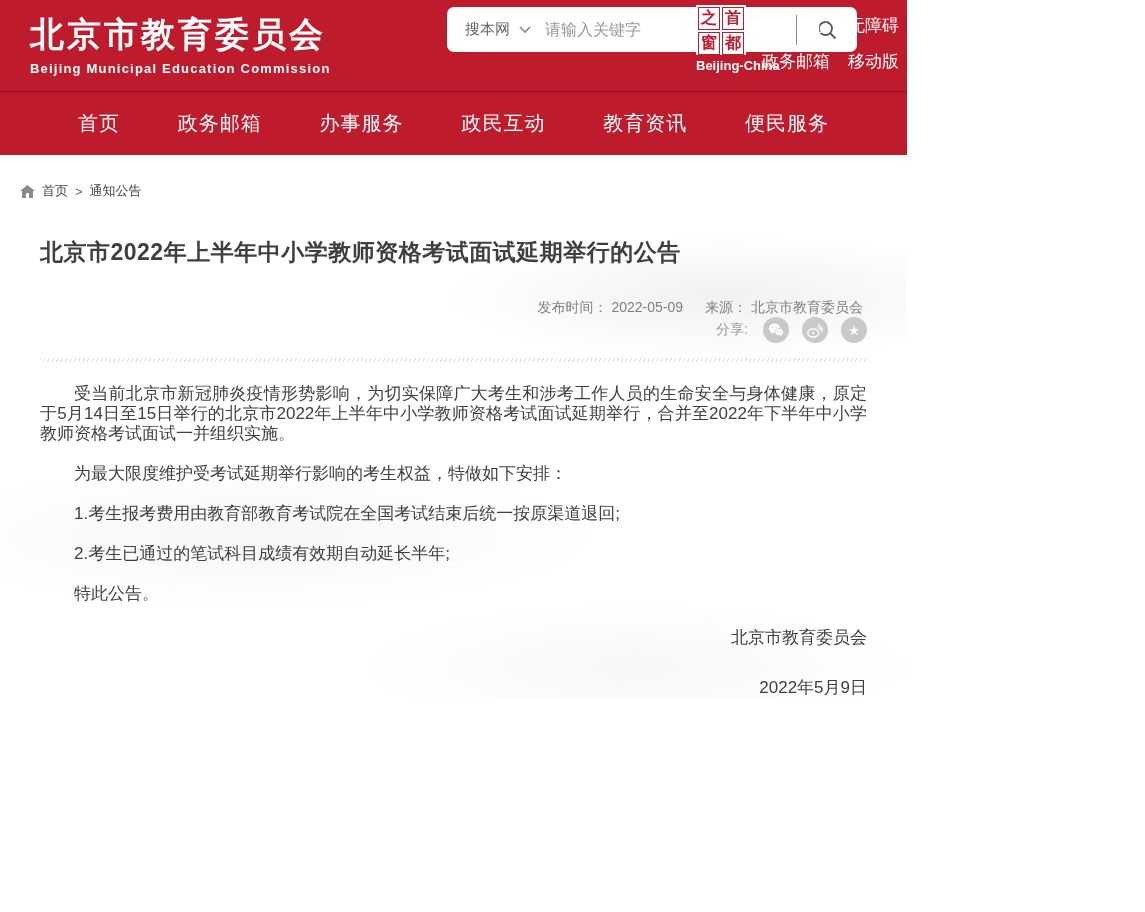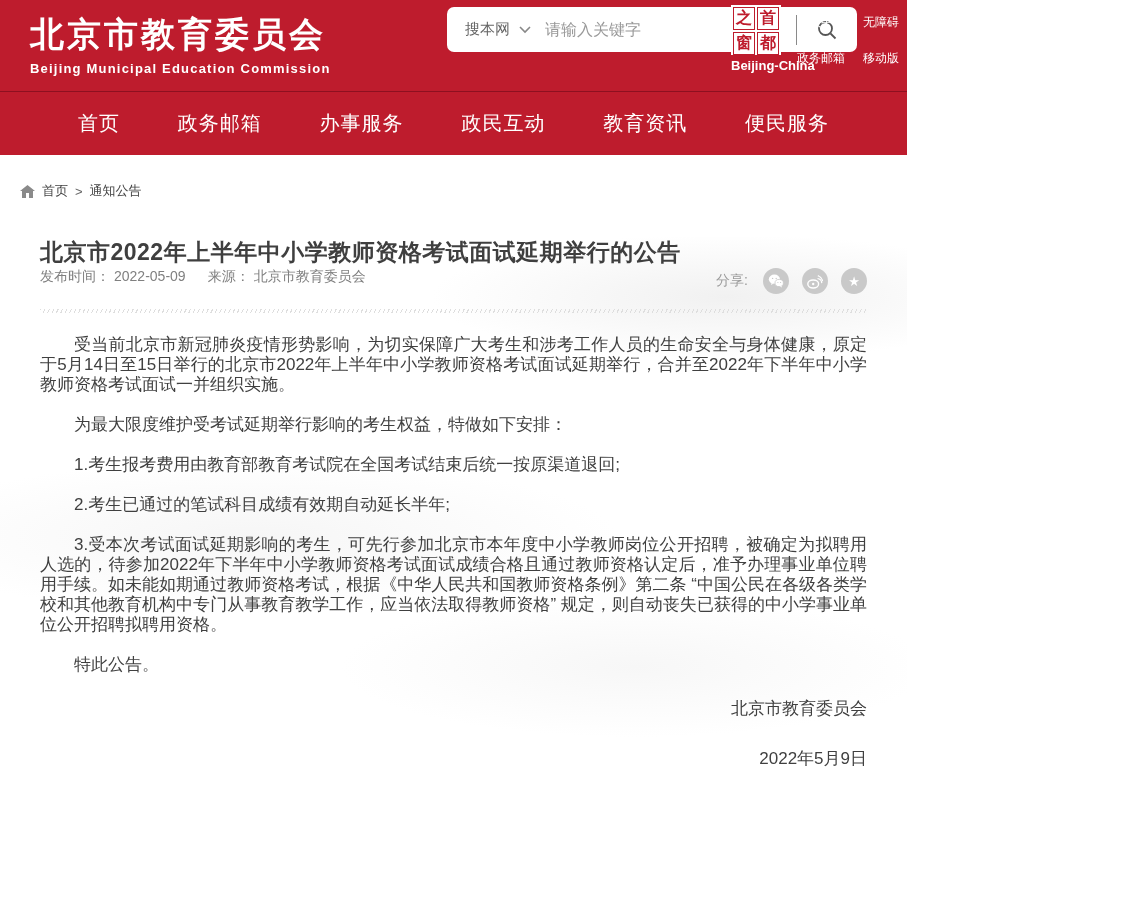--- a/index.html
+++ b/index.html
@@ -48,21 +48,21 @@
     color: var(--red, #be1c2d);
     font-family: "Liberation Serif", "DejaVu Serif", serif;
     font-weight: bold; font-size: 16px;
     display: flex; align-items: center; justify-content: center;
   }
   .seal-caption { color: #fff; font-size: 13px; font-weight: bold; text-align: center; margin-top: 3px; letter-spacing: 0; white-space: nowrap; }
 
   .quicklinks {
     display: grid; grid-template-columns: auto auto;
     column-gap: 18px; row-gap: 13px;
-    color: #fff; font-size: 12px; margin-top: 9px;
+    color: #fff; font-size: 17px; margin-top: 9px;
   }
   .quicklinks span { cursor: pointer; white-space: nowrap; }
 
   
   .mainnav {
     height: 64px;
     background: var(--red, #be1c2d);
     border-top: 1px solid rgba(70, 0, 12, 0.4);
     display: flex; align-items: center; justify-content: space-between;
     padding: 0 78px;
@@ -85,22 +85,23 @@
       radial-gradient(420px 90px at 80% 60px, #f1f1f1 0%, rgba(241,241,241,0) 70%),
       radial-gradient(520px 110px at 28% 300px, #f6f6f6 0%, rgba(246,246,246,0) 70%),
       radial-gradient(420px 100px at 70% 430px, #f7f7f7 0%, rgba(247,247,247,0) 70%);
   }
   .title {
     text-align: left;
     font-size: 23px; font-weight: 600; color: #3f3f3f;
     margin-top: 37px; letter-spacing: 0.5px;
   }
   .meta {
-    display: flex; justify-content: space-between; align-items: flex-start;
-    font-size: 14px; color: #808080;
+    display: flex; justify-content: space-between; align-items: flex-end;
+    margin-top: 31px;
+    font-size: 14px; color: #808080; flex-direction: column;
   }
   .meta-left span { margin-right: 4px; }
   .meta-left .src-label { margin-left: 18px; }
   .share { display: flex; align-items: center; gap: 13px; }
   .share-label { color: #9a9a9a; margin-right: 2px; }
   .share-circle {
     width: 26px; height: 26px; border-radius: 50%;
     background: #c9c9c9;
     display: flex; align-items: center; justify-content: center;
     cursor: pointer; color: #fff; font-size: 13px;
@@ -213,20 +214,19 @@
       </div>
     </div>
 
     <div class="hatch-divider"></div>
 
     <div class="body">
       <p>受当前北京市新冠肺炎疫情形势影响，为切实保障广大考生和涉考工作人员的生命安全与身体健康，原定于5月14日至15日举行的北京市2022年上半年中小学教师资格考试面试延期举行，合并至2022年下半年中小学教师资格考试面试一并组织实施。</p>
       <p>为最大限度维护受考试延期举行影响的考生权益，特做如下安排：</p>
       <p>1.考生报考费用由教育部教育考试院在全国考试结束后统一按原渠道退回;</p>
       <p>2.考生已通过的笔试科目成绩有效期自动延长半年;</p>
-      <p>3.受本次考试面试延期影响的考生，可先行参加北京市本年度中小学教师岗位公开招聘，被确定为拟聘用人选的，待参加2022年下半年中小学教师资格考试面试成绩合格且通过教师资格认定后，准予办理事业单位聘用手续。如未能如期通过教师资格考试，根据《中华人民共和国教师资格条例》第二条 “中国公民在各级各类学校和其他教育机构中专门从事教育教学工作，应当依法取得教师资格” 规定，则自动丧失已获得的中小学事业单位公开招聘拟聘用资格。</p>
       <p>特此公告。</p>
       <p class="sig">北京市教育委员会</p>
       <p class="sig-date">2022年5月9日</p>
     </div>
   </main>
 
 </div>
 
 </body></html>

